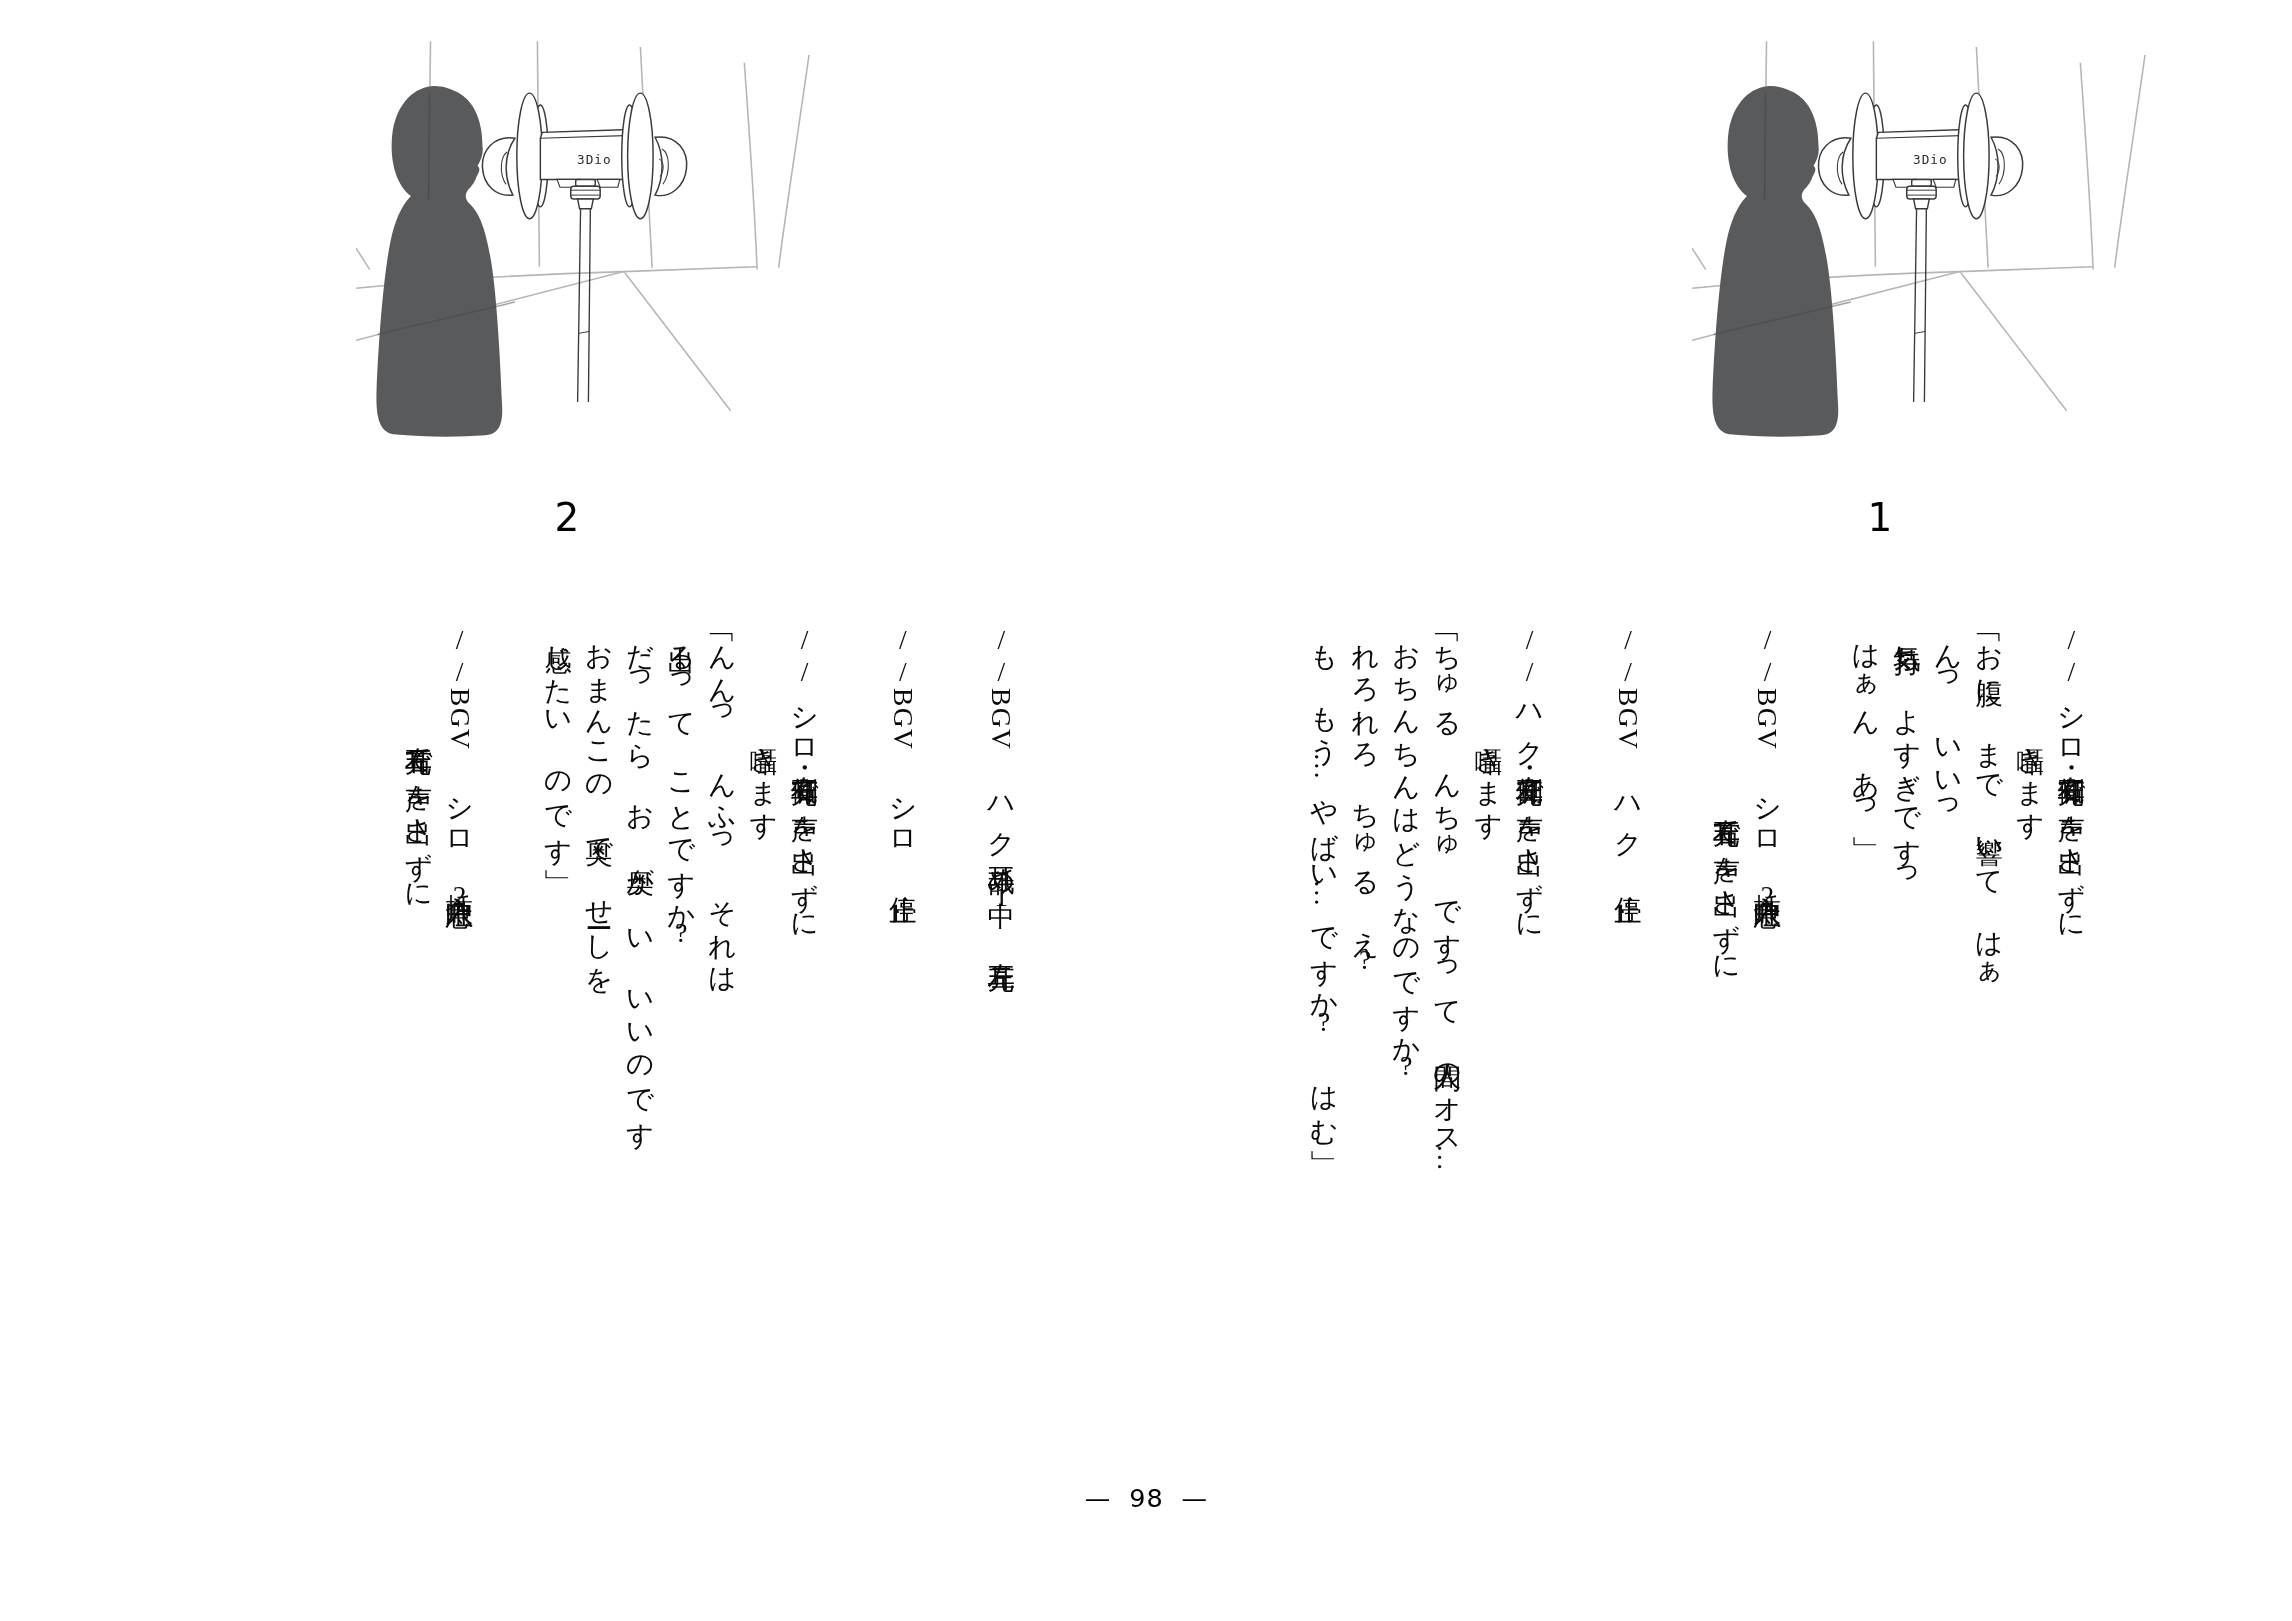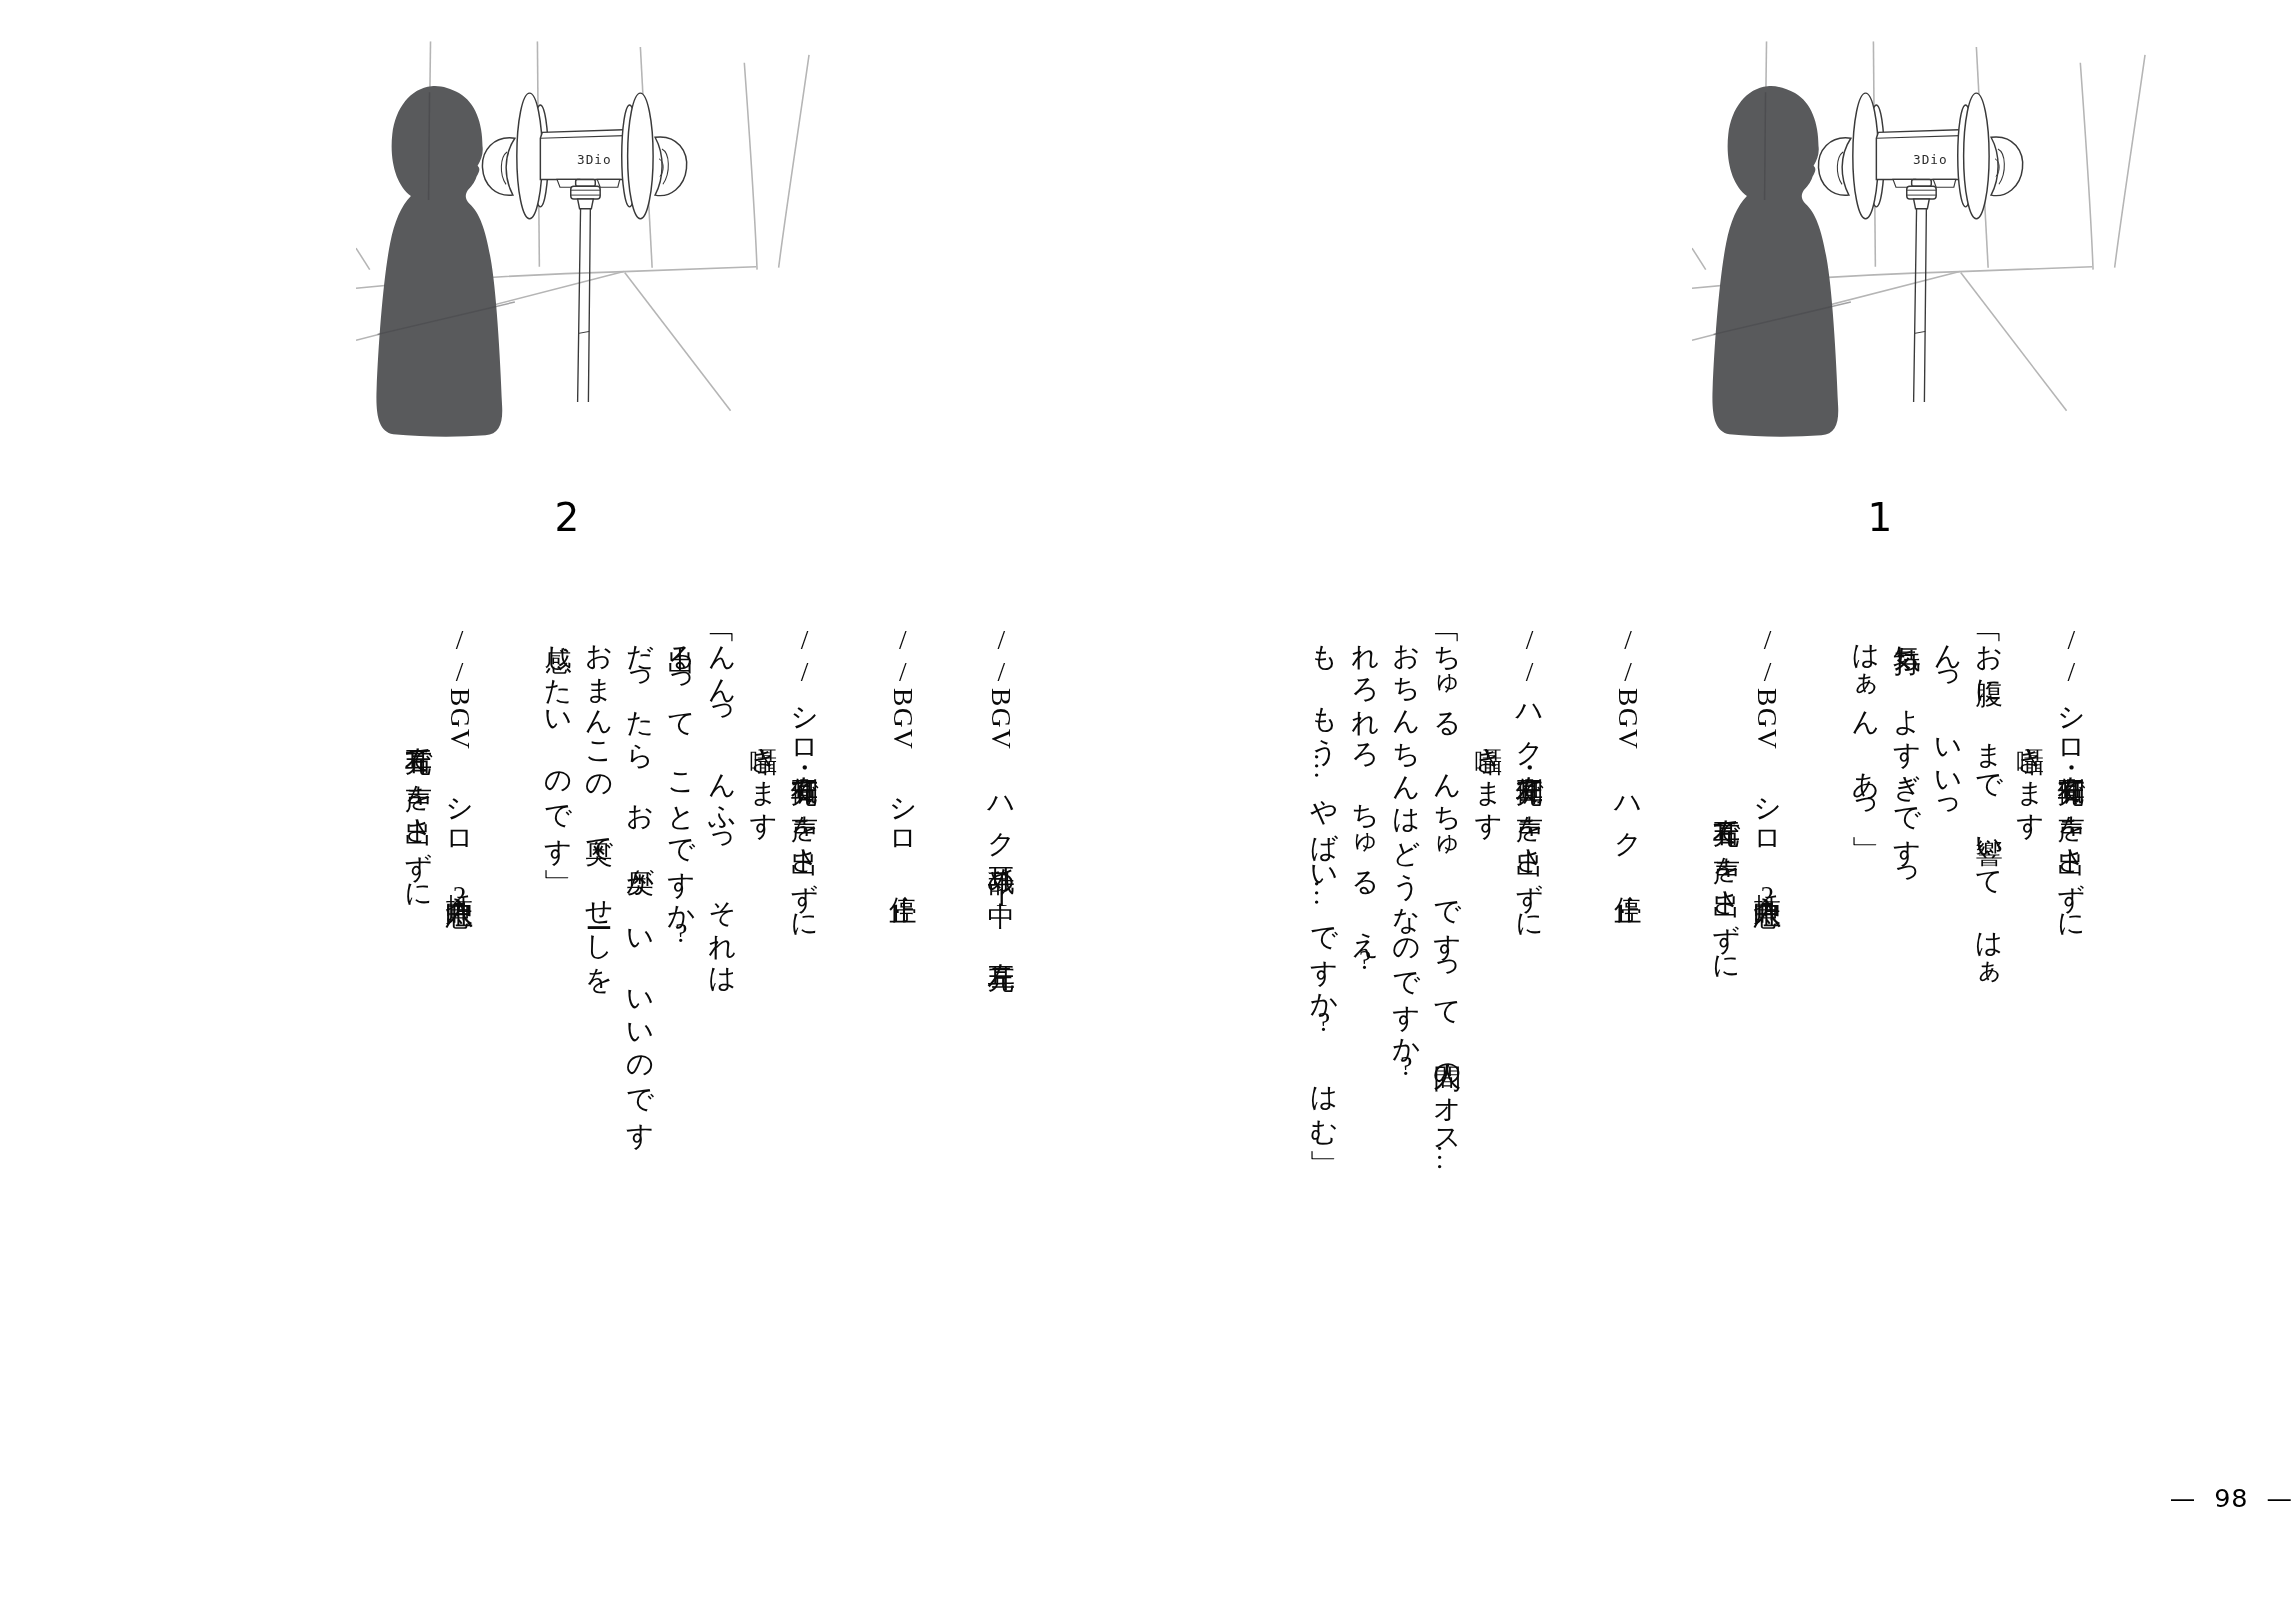--- a/index.html
+++ b/index.html
@@ -23,21 +23,21 @@
     writing-mode:vertical-rl;text-orientation:mixed;
     font-size:27.4px;letter-spacing:1.5px;line-height:1;color:#0a0a0a;
     font-family:"Liberation Serif","DejaVu Serif",serif;
   }
   #script-1{right:195px;}
   #script-2{right:1265px;}
   .vline{margin:0 13.7px;}
   .vline.gap{margin-right:71px;}
   .upright{text-orientation:upright;}
   .page-footer{
-    position:absolute;left:0;top:1486px;width:100%;text-align:right;
+    position:absolute;left:0;top:1486px;width:100%;text-align:center;
     font-family:"DejaVu Sans","Liberation Sans",sans-serif;
     font-size:25.5px;letter-spacing:1px;word-spacing:8.8px;color:#000;line-height:1;
   }
   .defs-svg{position:absolute;width:0;height:0;overflow:hidden;}
 </style>
 </head>
 <body>
 
 <svg class="defs-svg" xmlns="http://www.w3.org/2000/svg" aria-hidden="true">
   <symbol id="panel-art" viewBox="0 0 464 428">

